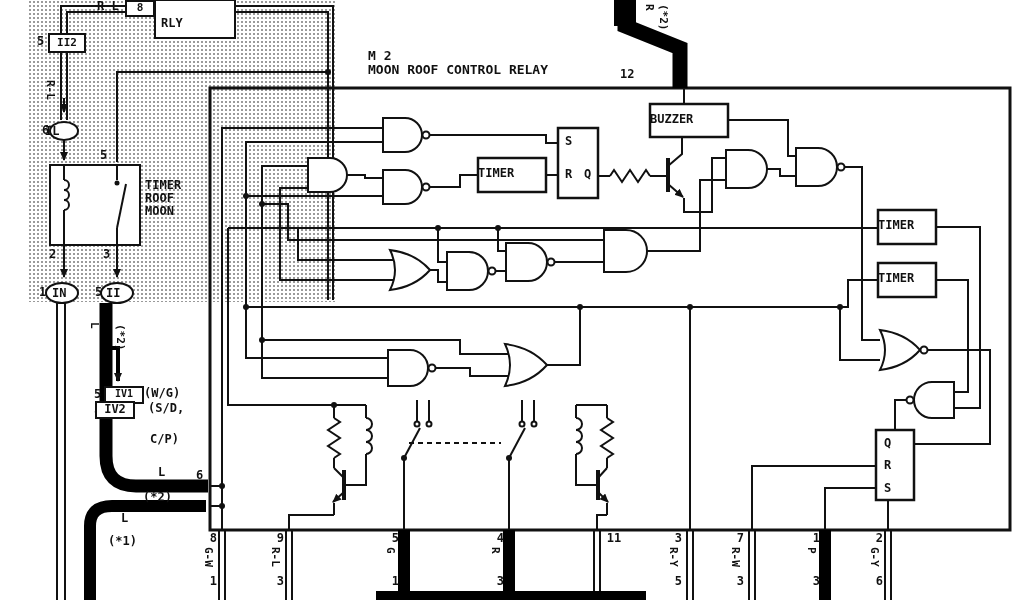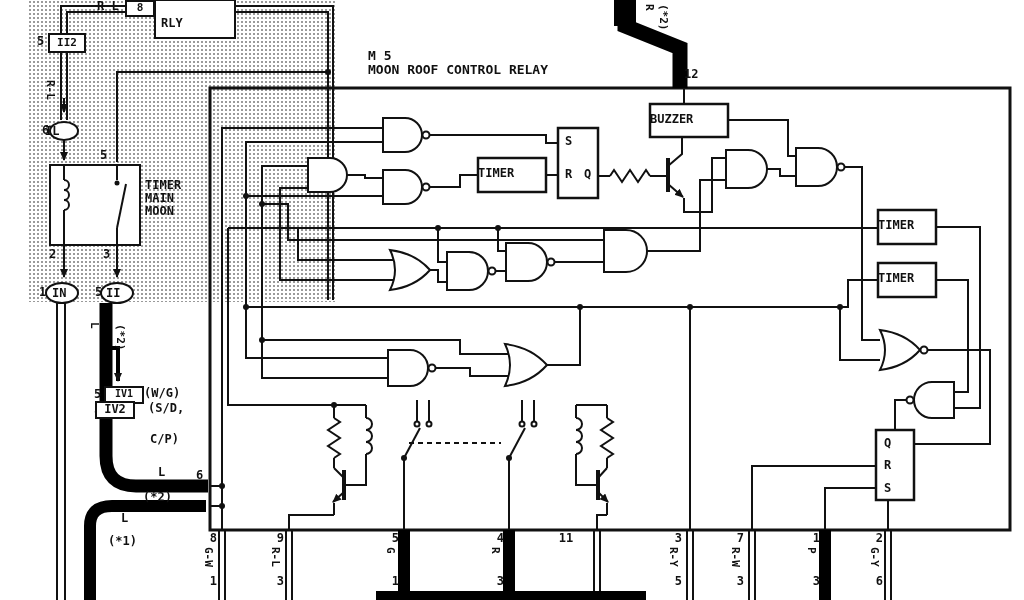--- a/index.html
+++ b/index.html
@@ -228,21 +228,21 @@
   <span class="lbl" style="left:97px;top:0">R-L</span>
   <span class="bx" style="left:125px;top:0;width:26px;height:13px;line-height:12px">8</span>
   <span class="lbl" style="left:161px;top:17px">RLY</span>
   <span class="lbl" style="left:37px;top:35px">5</span>
   <span class="bx" style="left:48px;top:33px;width:34px;height:16px;line-height:15px">II2</span>
   <span class="vlbl" style="left:44px;top:80px">R-L</span>
   <span class="lbl" style="left:42px;top:124px">6</span>
   <span class="lbl c" style="left:45px;top:125px;width:22px">IL</span>
   <span class="lbl" style="left:100px;top:149px">5</span>
   <span class="lbl" style="left:145px;top:179px">TIMER</span>
-  <span class="lbl" style="left:145px;top:192px">MAIN</span>
+  <span class="lbl" style="left:145px;top:192px">ROOF</span>
   <span class="lbl" style="left:145px;top:205px">MOON</span>
   <span class="lbl" style="left:49px;top:248px">2</span>
   <span class="lbl" style="left:103px;top:248px">3</span>
   <span class="lbl" style="left:39px;top:286px">1</span>
   <span class="lbl c" style="left:52px;top:287px;width:22px">IN</span>
   <span class="lbl" style="left:95px;top:286px">5</span>
   <span class="lbl c" style="left:106px;top:287px;width:22px">II</span>
   <span class="vlbl" style="left:88px;top:322px">L</span>
   <span class="vlbl" style="left:114px;top:324px">(*2)</span>
   <span class="lbl" style="left:94px;top:388px">5</span>
@@ -251,26 +251,26 @@
   <span class="lbl" style="left:94px;top:403px">5</span>
   <span class="bx" style="left:95px;top:401px;width:36px;height:14px;line-height:12px;font-size:12px">IV2</span>
   <span class="lbl" style="left:148px;top:402px">(S/D,</span>
   <span class="lbl" style="left:150px;top:433px">C/P)</span>
   <span class="lbl" style="left:158px;top:466px">L</span>
   <span class="lbl" style="left:143px;top:491px">(*2)</span>
   <span class="lbl" style="left:196px;top:469px">6</span>
   <span class="lbl" style="left:121px;top:512px">L</span>
   <span class="lbl" style="left:108px;top:535px">(*1)</span>
 
-  <span class="lbl ttl" style="left:368px;top:49px">M 5</span>
+  <span class="lbl ttl" style="left:368px;top:49px">M 2</span>
   <span class="lbl ttl" style="left:368px;top:63px">MOON ROOF CONTROL RELAY</span>
 
   <span class="vlbl" style="left:643px;top:4px">R</span>
   <span class="vlbl" style="left:657px;top:4px">(*2)</span>
-  <span class="lbl" style="left:684px;top:68px">12</span>
+  <span class="lbl" style="left:620px;top:68px">12</span>
 
   <span class="lbl c" style="left:650px;top:113px;width:78px">BUZZER</span>
   <span class="lbl c" style="left:478px;top:167px;width:68px">TIMER</span>
   <span class="lbl" style="left:565px;top:135px">S</span>
   <span class="lbl" style="left:565px;top:168px">R</span>
   <span class="lbl" style="left:584px;top:168px">Q</span>
   <span class="lbl c" style="left:878px;top:219px;width:58px">TIMER</span>
   <span class="lbl c" style="left:878px;top:272px;width:58px">TIMER</span>
   <span class="lbl" style="left:884px;top:437px">Q</span>
   <span class="lbl" style="left:884px;top:459px">R</span>
@@ -285,21 +285,21 @@
   <span class="lbl" style="left:270px;top:575px;width:14px;text-align:right">3</span>
 
   <span class="lbl" style="left:385px;top:532px;width:14px;text-align:right">5</span>
   <span class="vlbl" style="left:384px;top:547px">G</span>
   <span class="lbl" style="left:385px;top:575px;width:14px;text-align:right">1</span>
 
   <span class="lbl" style="left:490px;top:532px;width:14px;text-align:right">4</span>
   <span class="vlbl" style="left:489px;top:547px">R</span>
   <span class="lbl" style="left:490px;top:575px;width:14px;text-align:right">3</span>
 
-  <span class="lbl" style="left:558px;top:532px;width:16px;text-align:center">11</span>
+  <span class="lbl" style="left:606px;top:532px;width:16px;text-align:center">11</span>
   <span class="vlbl" style="left:576px;top:547px"></span>
   <span class="lbl" style="left:572px;top:575px;width:16px;text-align:right"></span>
 
   <span class="lbl" style="left:668px;top:532px;width:14px;text-align:right">3</span>
   <span class="vlbl" style="left:667px;top:547px">R-Y</span>
   <span class="lbl" style="left:668px;top:575px;width:14px;text-align:right">5</span>
 
   <span class="lbl" style="left:730px;top:532px;width:14px;text-align:right">7</span>
   <span class="vlbl" style="left:729px;top:547px">R-W</span>
   <span class="lbl" style="left:730px;top:575px;width:14px;text-align:right">3</span>

